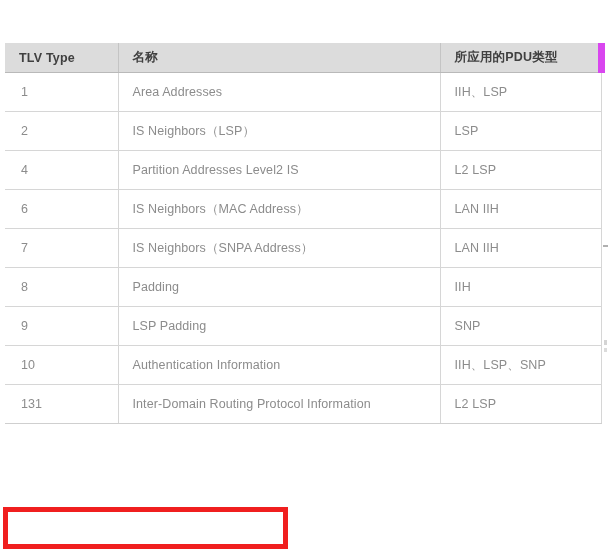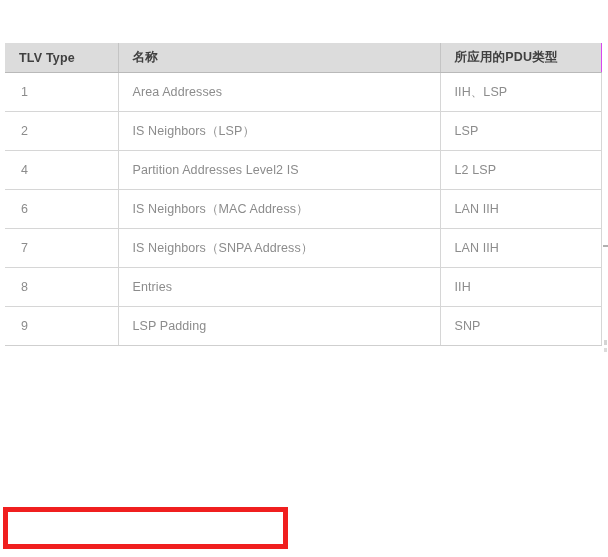--- a/index.html
+++ b/index.html
@@ -35,21 +35,21 @@
     font-size: 12.5px;
     font-weight: bold;
     text-align: left;
     height: 29px;
     padding: 0 0 0 14px;
     border-right: 1px solid #c4c4c4;
     border-bottom: 1px solid #b9b9b9;
     white-space: nowrap;
     letter-spacing: 0.2px;
   }
-  #tlv-table thead th:last-child { border-right: 1px solid #d946ef; }
+  #tlv-table thead th:last-child { border-right: 7px solid #d946ef; }
 
   #tlv-table tbody td {
     background: #ffffff;
     color: #8c8c8c;
     font-size: 12.5px;
     height: 38px;
     padding: 0 0 0 14px;
     border-right: 1px solid #d6d6d6;
     border-bottom: 1px solid #d6d6d6;
     white-space: nowrap;
@@ -119,27 +119,37 @@
         <td>IS Neighbors（MAC Address）</td>
         <td>LAN IIH</td>
       </tr>
       <tr>
         <td class="cell-type">7</td>
         <td>IS Neighbors（SNPA Address）</td>
         <td>LAN IIH</td>
       </tr>
       <tr>
         <td class="cell-type">8</td>
-        <td>Entries</td>
+        <td>Padding</td>
         <td>IIH</td>
       </tr>
       <tr>
         <td class="cell-type">9</td>
         <td>LSP Padding</td>
         <td>SNP</td>
+      </tr>
+      <tr>
+        <td class="cell-type">10</td>
+        <td>Authentication Information</td>
+        <td>IIH、LSP、SNP</td>
+      </tr>
+      <tr>
+        <td class="cell-type">131</td>
+        <td>Inter-Domain Routing Protocol Information</td>
+        <td>L2 LSP</td>
       </tr>
     </tbody>
 </table>
 
 <div class="annotation-box"></div>
 
 <div class="edge-artifact a1"></div>
 <div class="edge-artifact a2"></div>
 <div class="edge-artifact a3"></div>
 

